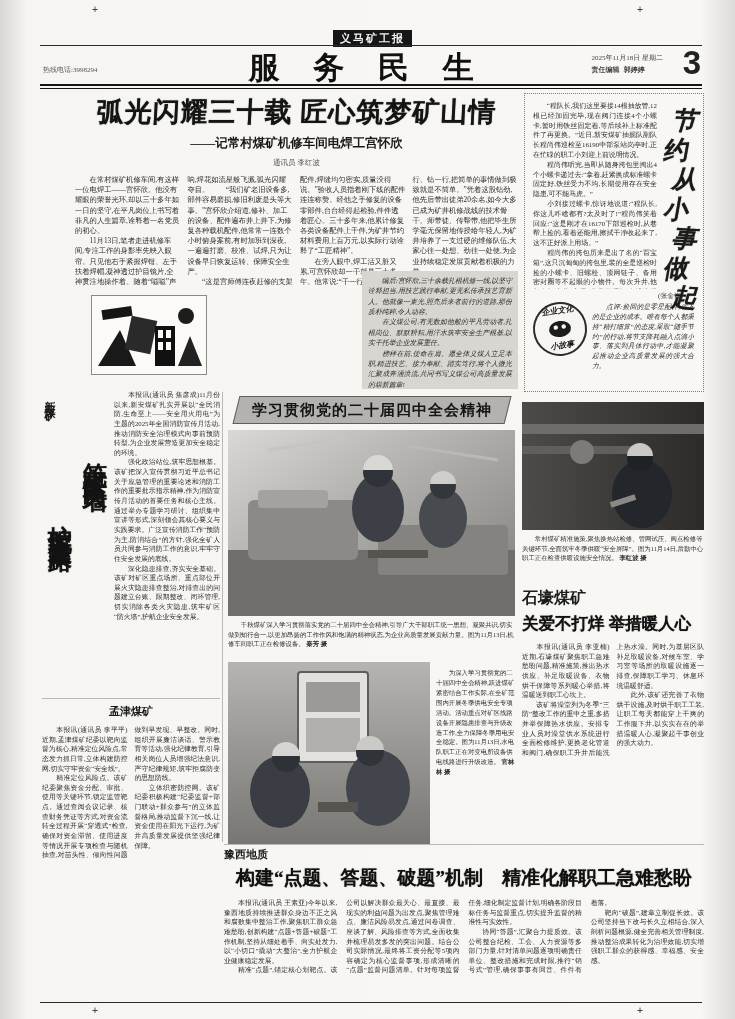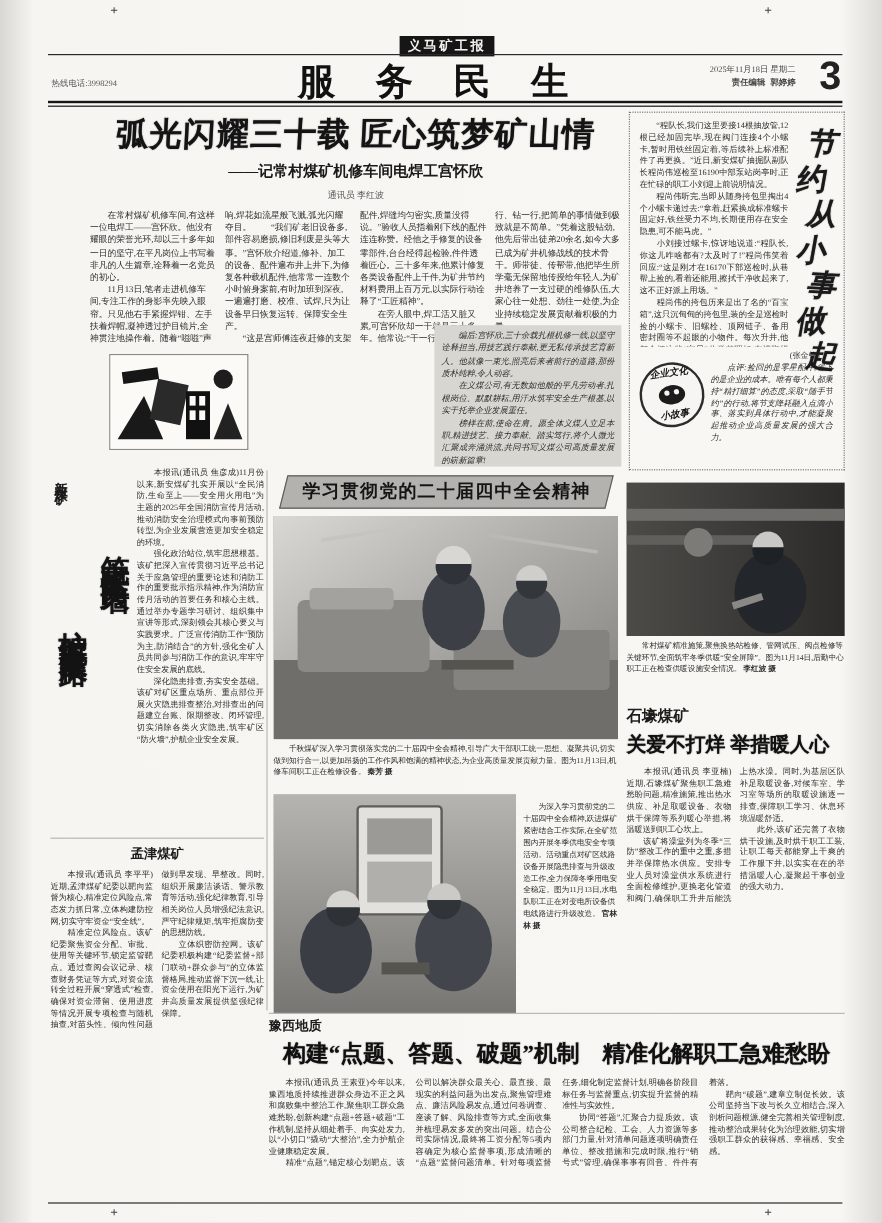--- a/index.html
+++ b/index.html
@@ -8,21 +8,21 @@
     background:linear-gradient(90deg,#d8d7d3 0,#f6f5f1 28px,#f8f7f3 700px,#dcdbd7 735px);
     color:#2b2b2b;}
   .regmark{position:absolute;font-size:10px;color:#444;font-family:"DejaVu Sans Mono",monospace;}
   
   .masthead-logo{position:absolute;top:30px;left:333px;background:#161616;color:#f4f2ee;
     font-size:11px;font-weight:bold;letter-spacing:2px;padding:1px 7px;}
   .top-rule{position:absolute;top:45px;left:40px;right:33px;border-top:1px solid #2a2a2a;}
   .section-title{position:absolute;top:47px;left:0;width:735px;text-align:center;
     font-size:31px;font-weight:900;letter-spacing:13px;color:#111;}
   .hotline{position:absolute;left:43px;top:65px;font-size:7px;color:#555;}
-  .issue-info{position:absolute;right:72px;top:53px;text-align:right;font-size:7px;
+  .issue-info{position:absolute;right:72px;top:53px;text-align:left;font-size:7px;
     color:#444;line-height:1.7;margin-left:15px;}
   .issue-info .ed{font-weight:bold;font-family:Liberation Mono, monospace;}
   .page-num{position:absolute;right:34px;top:44px;font-size:33px;font-weight:bold;color:#222;
     font-family:"Liberation Sans","DejaVu Sans",sans-serif;}
   .head-rule{position:absolute;top:84px;left:40px;right:33px;border-top:2px solid #161616;}
   .head-rule2{position:absolute;top:88px;left:40px;right:33px;border-top:1px solid #161616;}
   
   .body-text{white-space:pre-line;text-align:justify;color:#2e2d2c;}
   .kicker{font-weight:bold;color:#1c1c1c;}
   
@@ -83,21 +83,21 @@
   .caption1{position:absolute;left:228px;top:620px;width:287px;font-size:6.4px;
     line-height:1.5;}
   .photo2{left:228px;top:662px;width:202px;height:183px;}
   .caption2{position:absolute;left:436px;top:668px;width:79px;height:172px;font-size:6.4px;
     line-height:1.55;overflow:hidden;}
   .photo3{left:522px;top:402px;width:182px;height:128px;}
   .caption3{position:absolute;left:522px;top:534px;width:182px;font-size:6.4px;line-height:1.5;}
   .credit{font-weight:bold;font-style:normal;}
   
   .shihao{position:absolute;left:522px;top:588px;width:182px;height:256px;}
-  .sh-kicker{font-size:13px;}
+  .sh-kicker{font-size:16px;}
   .sh-headline{font-size:16.5px;font-weight:900;white-space:nowrap;margin-top:4px;
     color:#111;text-shadow:0 0 1px #555;}
   .sh-body{margin-top:7px;height:196px;overflow:hidden;column-count:2;column-gap:7px;
     font-size:6.8px;line-height:1.42;}
   
   .yuxi{position:absolute;left:224px;top:847px;width:480px;height:152px;}
   .yx-kicker{font-size:11px;}
   .yx-headline{font-size:19px;font-weight:900;text-align:center;white-space:nowrap;
     margin-top:3px;color:#101010;text-shadow:0 0 1px #555;}
   .yx-body{margin-top:7px;height:100px;overflow:hidden;column-count:4;column-gap:9px;

